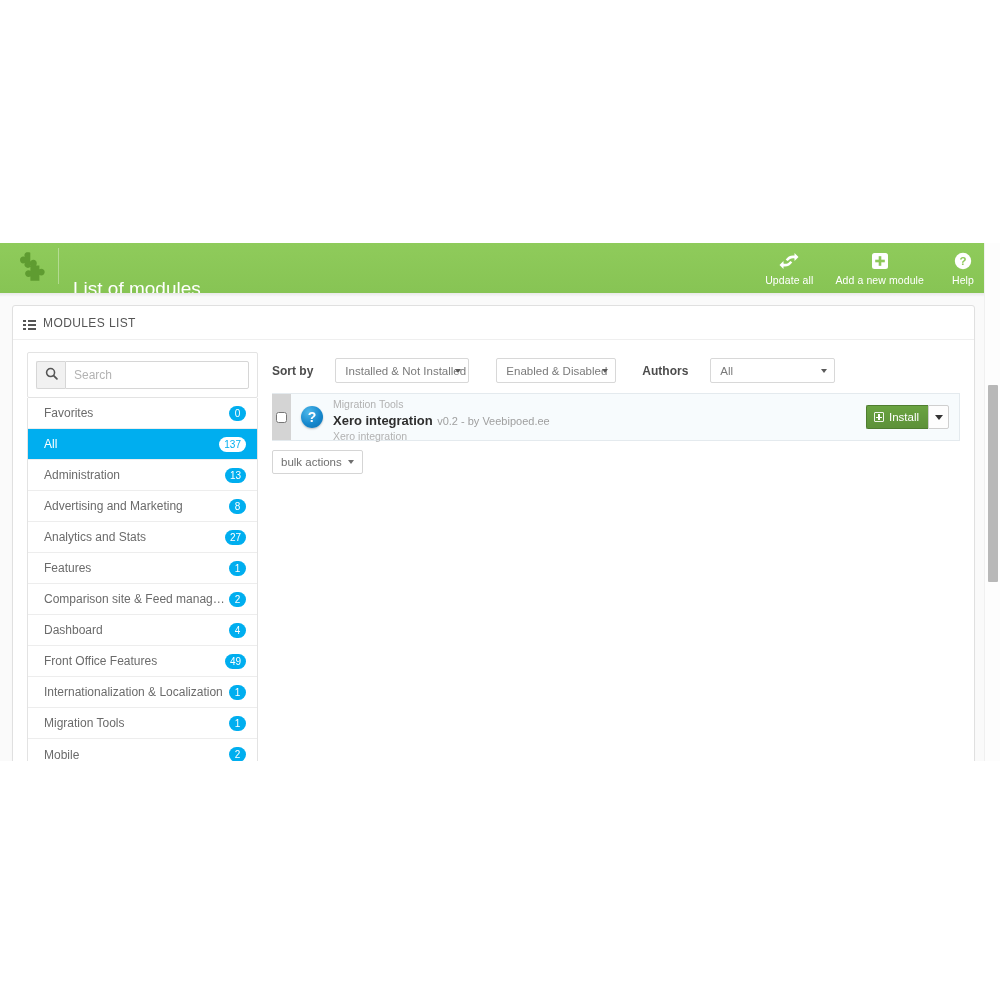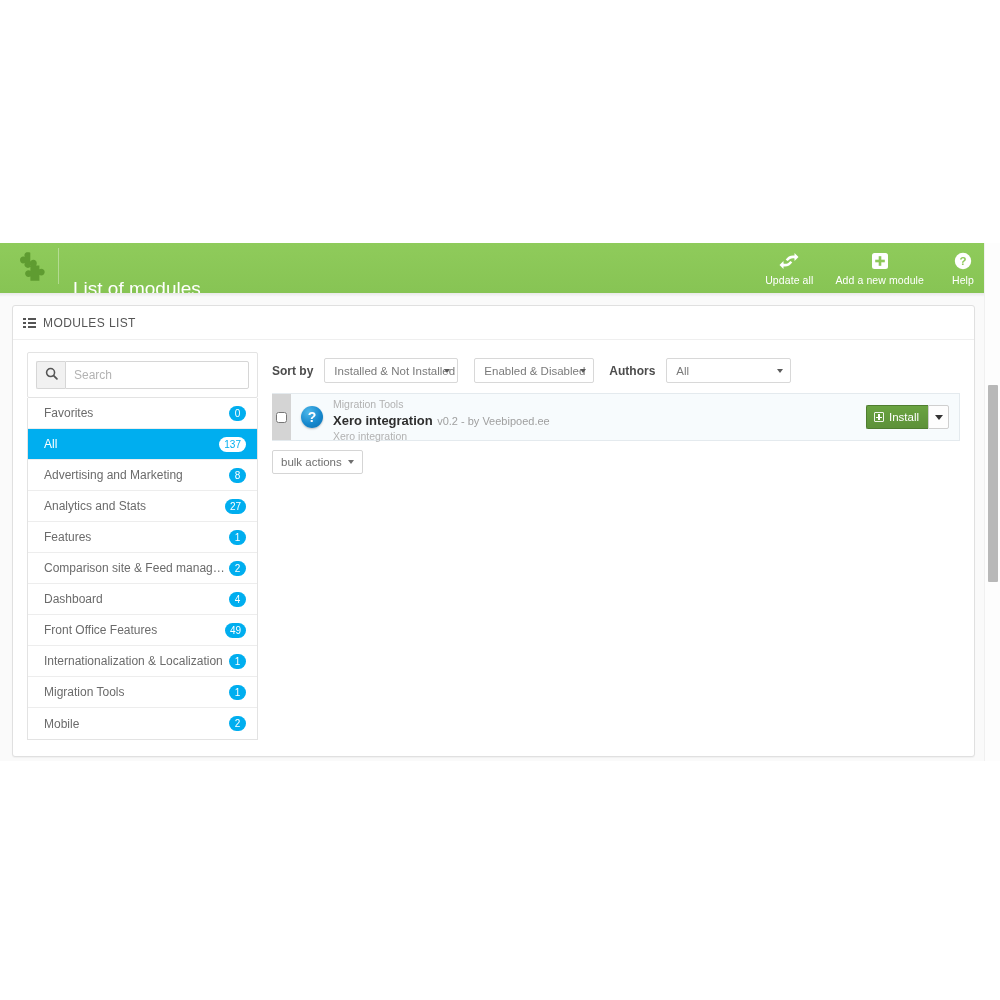--- a/index.html
+++ b/index.html
@@ -92,21 +92,21 @@
     background: #ffffff;
     border: 1px solid #e0e0e0;
     border-radius: 3px;
     box-shadow: 0 1px 1px rgba(0,0,0,.04);
     width: 963px;
     min-height: 452px;
   }
   .panel-head {
     padding: 10px 14px 9px 10px;
     border-bottom: 1px solid #efefef;
-    display: flex; align-items: center; gap: 7px;
+    display: flex; align-items: flex-end; gap: 7px;
     color: #555;
   }
   .panel-head .lbl {
     font-size: 12px; letter-spacing: .4px; color: #555;
   }
   .list-icon { width:13px; height:10px; position:relative; display:block; }
   .list-icon i {
     position:absolute; left:0; height:1.6px; background:#555; display:block;
   }
   .list-icon i:nth-child(1){ top:0; width:3px; }
@@ -180,21 +180,21 @@
     text-align: center;
     padding: 0 5px;
     flex: 0 0 auto;
   }
   .cat-item.active .badge { background: #ffffff; color: #00aeef; }
 
   
   .right-col { flex: 1 1 auto; padding: 0 14px 0 14px; }
 
   .filter-bar {
-    display: flex; align-items: center; gap: 4px;
+    display: flex; align-items: center; gap: 15px;
     margin-bottom: 10px;
     padding-top: 6px;
   }
   .filter-label {
     font-size: 12px; color: #4c4c4c; font-weight: bold;
     margin-right: 7px; white-space: nowrap;
   }
   .filter-label.auth { margin-left: 11px; }
   .select {
     position: relative;
@@ -414,20 +414,24 @@
           <ul class="cat-list">
             <li class="cat-item">
               <span class="cat-label">Favorites</span>
               <span class="badge">0</span>
             </li>
             <li class="cat-item active">
               <span class="cat-label">All</span>
               <span class="badge">137</span>
             </li>
             <li class="cat-item">
+              <span class="cat-label">Administration</span>
+              <span class="badge">13</span>
+            </li>
+            <li class="cat-item">
               <span class="cat-label">Advertising and Marketing</span>
               <span class="badge">8</span>
             </li>
             <li class="cat-item">
               <span class="cat-label">Analytics and Stats</span>
               <span class="badge">27</span>
             </li>
             <li class="cat-item">
               <span class="cat-label">Features</span>
               <span class="badge">1</span>

